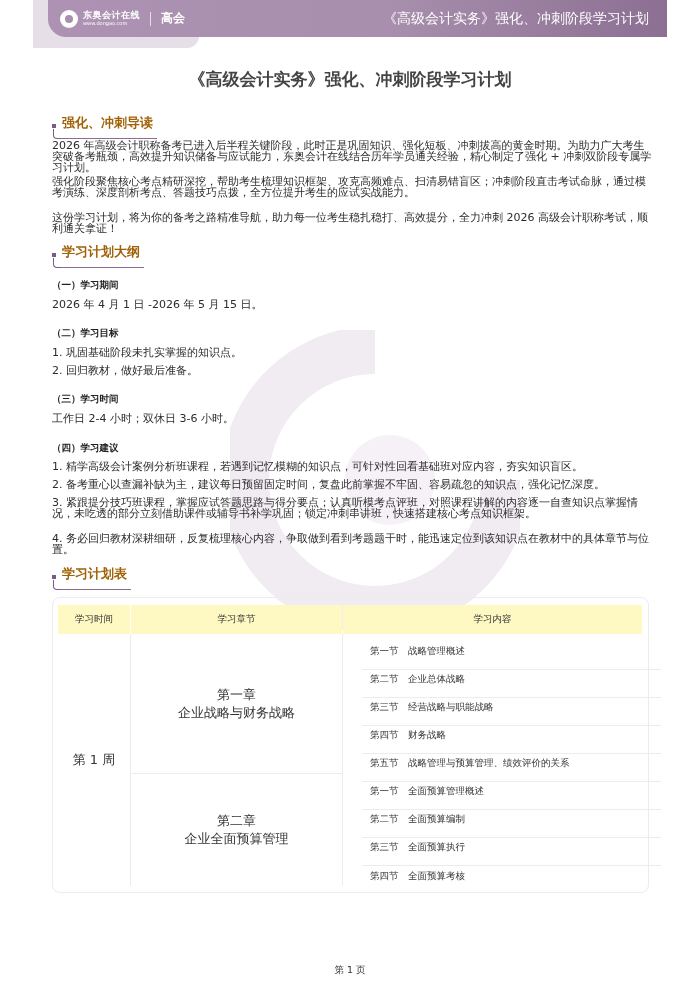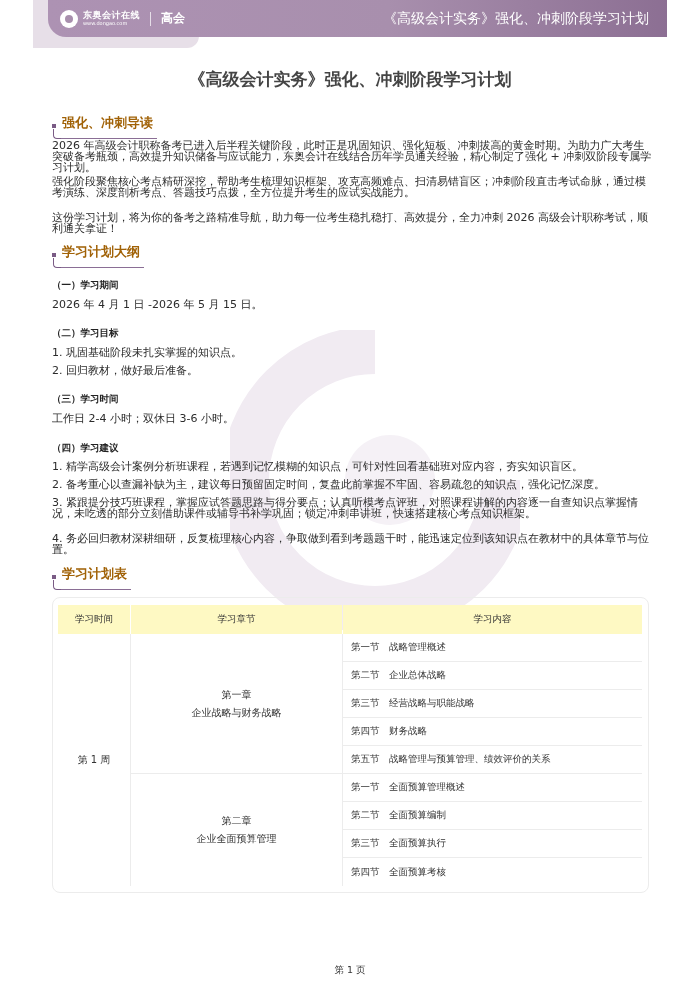--- a/index.html
+++ b/index.html
@@ -21,22 +21,22 @@
 .title{position:absolute;left:0;top:68px;width:700px;text-align:center;font-size:17px;font-weight:bold;color:#444;}
 .sec{position:absolute;left:52px;display:flex;align-items:flex-end;}
 .sec-deco{position:relative;width:8px;height:18px;}
 .sec-deco .sq{position:absolute;left:0;top:3px;width:4px;height:4px;background:#7a5b85;}
 .sec-deco .ln{position:absolute;left:1px;top:8px;width:8px;height:10px;border-left:1px solid #7a5b85;border-bottom:1px solid #7a5b85;border-bottom-left-radius:4px;}
 .sec-label{font-size:13px;font-weight:bold;color:#a16207;padding:0 4px 6px 2px;border-bottom:1px solid #8a6e95;}
 .p{position:absolute;left:52px;width:600px;font-size:11px;line-height:11px;color:#2b2b2b;}
 .h4{position:absolute;left:52px;font-size:9.5px;font-weight:bold;color:#222;}
 .tbl-wrap{position:absolute;left:52px;top:597px;width:597px;height:296px;border:1px solid #ececec;border-radius:8px;}
 .th{position:absolute;top:605px;height:29px;background:#fef9c3;font-size:9.5px;color:#333;display:flex;align-items:center;justify-content:center;}
-.cell{position:absolute;font-size:10px;color:#333;display:flex;align-items:center;justify-content:center;text-align:center;line-height:18px;}
-.row{position:absolute;left:343px;width:299px;height:28px;border-bottom:1px solid #ececec;font-size:9.5px;color:#333;display:flex;align-items:center;padding-left:8px;}
+.cell{position:absolute;font-size:13px;color:#333;display:flex;align-items:center;justify-content:center;text-align:center;line-height:18px;}
+.row{position:absolute;left:362px;width:299px;height:36px;border-bottom:1px solid #ececec;font-size:9.5px;color:#333;display:flex;align-items:center;padding-left:8px;}
 .row .num{width:38px;}
 .vline{position:absolute;width:1px;background:#ececec;}
 .hline{position:absolute;height:1px;background:#ececec;}
 .footer{position:absolute;left:0;top:964px;width:700px;text-align:center;font-size:9.5px;color:#333;}
 </style>
 </head>
 <body>
 
 <div class="page">
   <div class="hdr-bg"></div>

